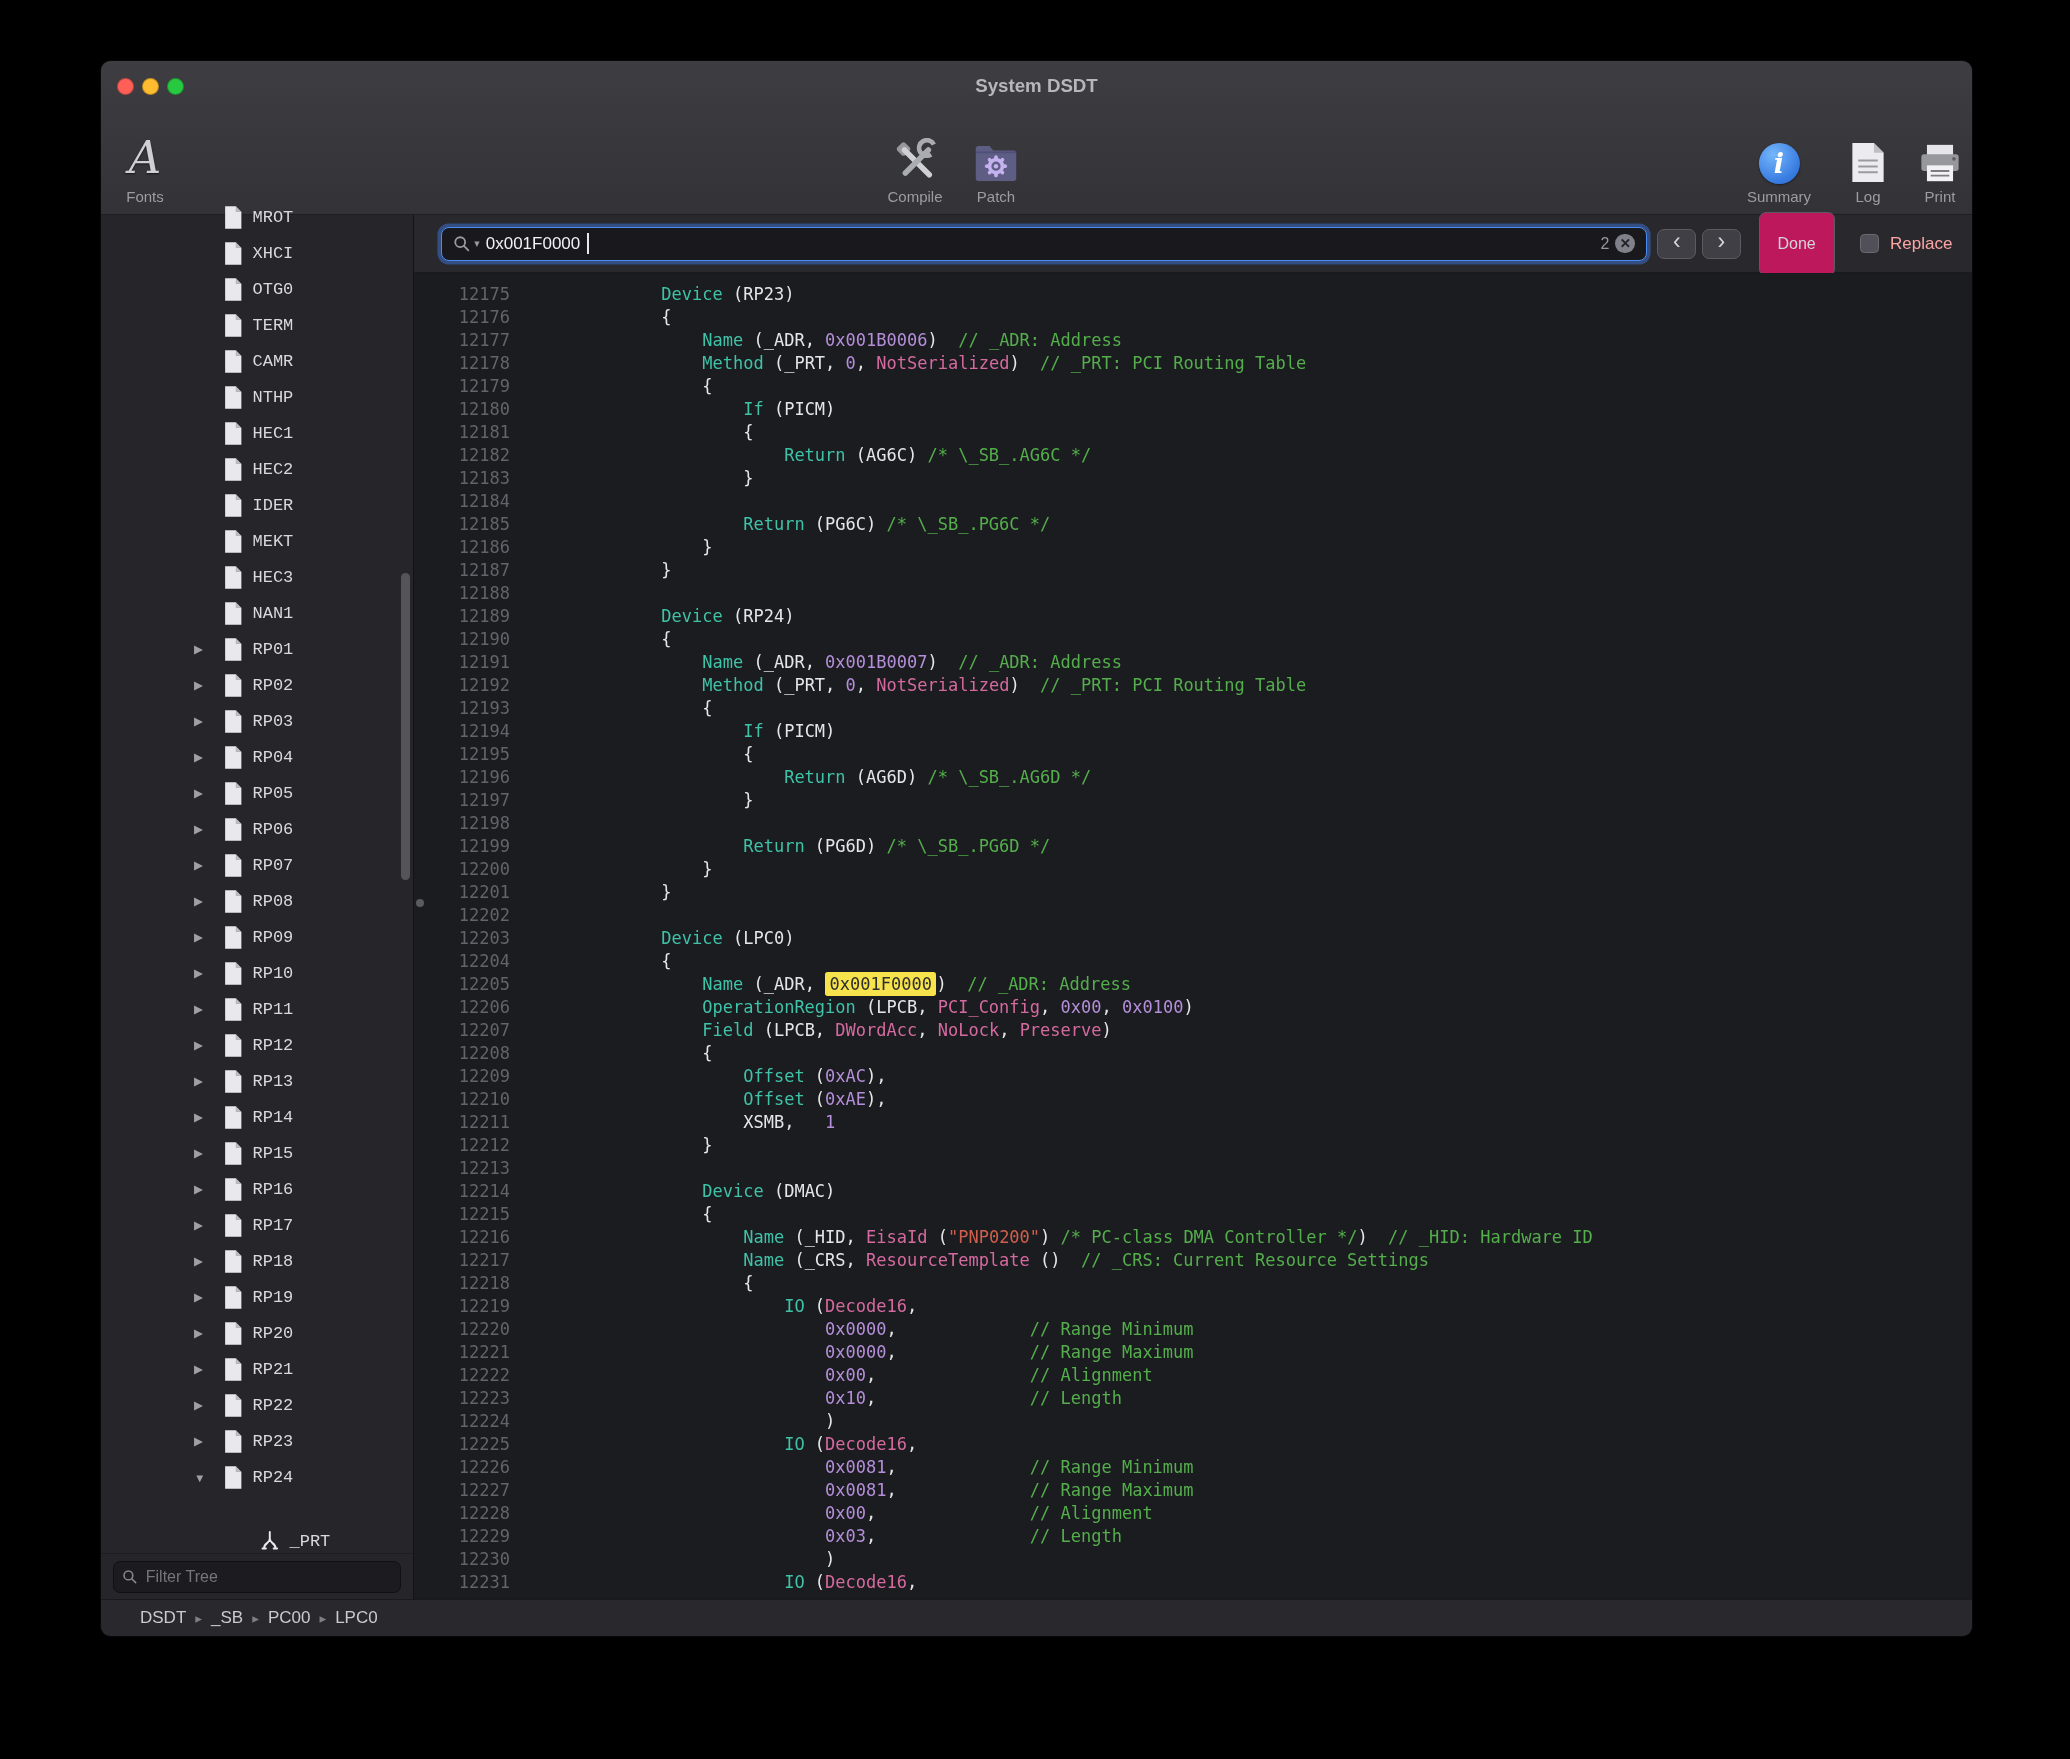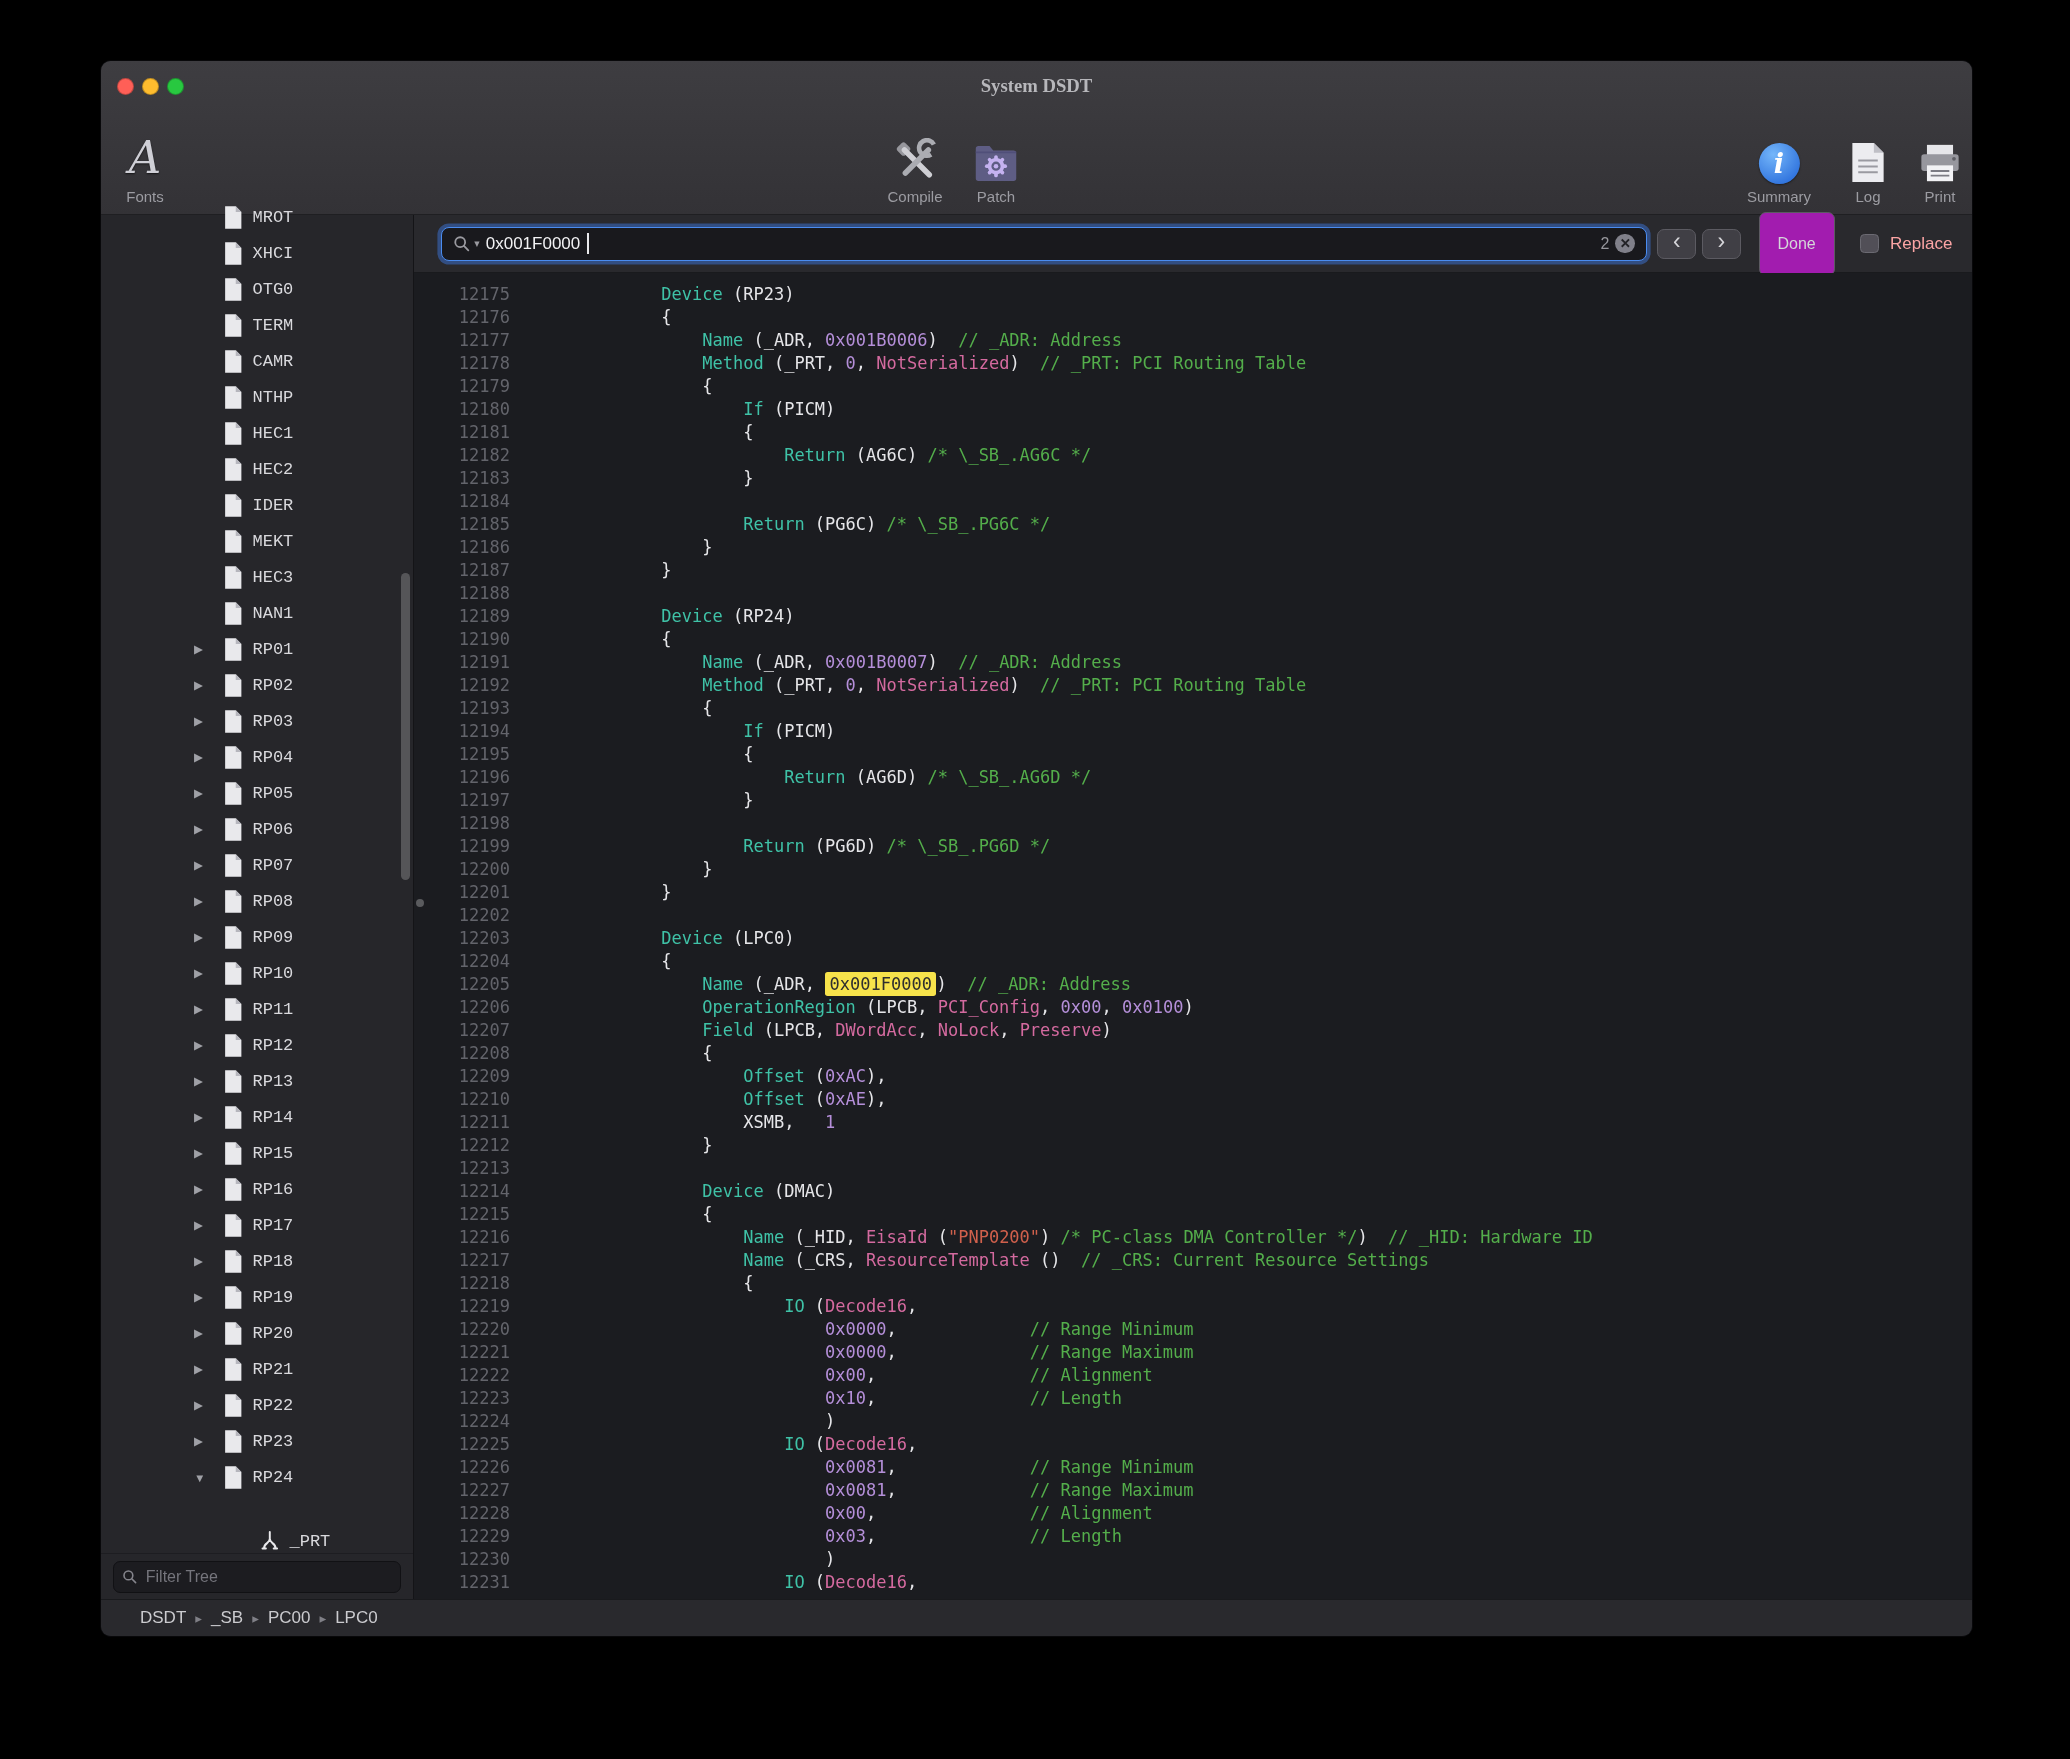--- a/index.html
+++ b/index.html
@@ -3,21 +3,21 @@
 <meta charset="utf-8">
 <style>
   html,body{margin:0;padding:0;width:2071px;height:1759px;background:#000;overflow:hidden;
     font-family:"Liberation Sans",sans-serif;-webkit-font-smoothing:antialiased;}
   .window{position:absolute;left:100px;top:60px;width:1871px;height:1575px;background:#1b1c20;
     border-radius:10.7px;overflow:hidden;display:flex;flex-direction:column;
     box-shadow:0 36px 107px rgba(0,0,0,.85);border:0.9px solid #08080a;}
   
   .header{height:153px;flex:0 0 auto;background:linear-gradient(#3e3d41,#333236);
     border-bottom:0.9px solid #1f1f22;position:relative;}
-  .titlebar{height:50px;position:relative;display:flex;align-items:center;font-family:Liberation Serif, serif;}
+  .titlebar{height:50px;position:relative;display:flex;align-items:center;}
   .traffic{position:absolute;left:16px;top:17px;display:flex;gap:8px;}
   .tl{width:17px;height:17px;border-radius:50%;border:0.9px solid rgba(0,0,0,.25);box-sizing:border-box;}
   .tl.red{background:#ff5f57}.tl.yel{background:#febc2e}.tl.grn{background:#28c840}
   .title{width:100%;text-align:center;color:#b7b7bb;font-size:18.7px;font-weight:bold;}
   .tool{position:absolute;top:50px;transform:translateX(-50%);display:flex;flex-direction:column;
     align-items:center;justify-content:flex-end;height:94px;gap:4.5px;color:#9c9ca2;font-size:15px;}
   .ticon{height:64px;display:flex;align-items:flex-end;justify-content:center;}
   .fonts-a{font-family:"DejaVu Serif",serif;font-style:italic;font-size:45px;color:#cfcfd6;line-height:53px;
     text-shadow:0 0.9px 1.8px rgba(0,0,0,.6);}
   .sumicon{width:41px;height:41px;border-radius:50%;background:radial-gradient(circle at 35% 28%,#74b6fa,#1d61d6);
@@ -54,21 +54,21 @@
   .scopechev{color:#9a9aa0;font-size:10.7px;margin-left:-2.7px;}
   .fquery{color:#f2f2f4;font-size:17px;white-space:nowrap;}
   .caret{display:inline-block;width:1.8px;height:21.4px;background:#e9e9ec;vertical-align:middle;margin-left:0.9px;}
   .fcount{margin-left:auto;color:#96969c;font-size:16px;}
   .fclear{width:19.6px;height:19.6px;border-radius:50%;background:#80808a;color:#222226;display:flex;
     align-items:center;justify-content:center;font-size:13.4px;font-weight:bold;flex:0 0 auto;}
   .navgroup{display:flex;gap:5.3px;}
   .navbtn{width:39px;height:30px;background:#403f45;border:0.9px solid #5c5b62;border-radius:7.1px;
     color:#d5d5d9;font-size:23px;line-height:23px;display:flex;align-items:center;justify-content:center;
     padding-bottom:3.6px;box-sizing:border-box;}
-  .donebtn{height:30px;padding:16px 18px;background:#a21caf;border:0.9px solid #5c5b62;border-radius:7.1px;
+  .donebtn{height:30px;padding:16px 18px;background:#be185d;border:0.9px solid #5c5b62;border-radius:7.1px;
     color:#d5d5d9;font-size:16px;display:flex;align-items:center;justify-content:center;margin-left:7.1px;}
   .chk{width:19.6px;height:19.6px;background:#514f57;border:0.9px solid #6b6a72;border-radius:4.5px;
     margin-left:14.3px;flex:0 0 auto;box-sizing:border-box;}
   .replab{color:#fca5a5;font-size:17px;}
   
   .editor{flex:1;overflow:hidden;background:#1b1c20;padding-top:10px;}
   .cline{display:flex;height:23px;line-height:23px;white-space:pre;
     font-family:"DejaVu Sans Mono",monospace;font-size:17px;}
   .lnum{width:96px;flex:0 0 auto;text-align:right;color:#63646b;}
   .ctext{padding-left:28.5px;}

